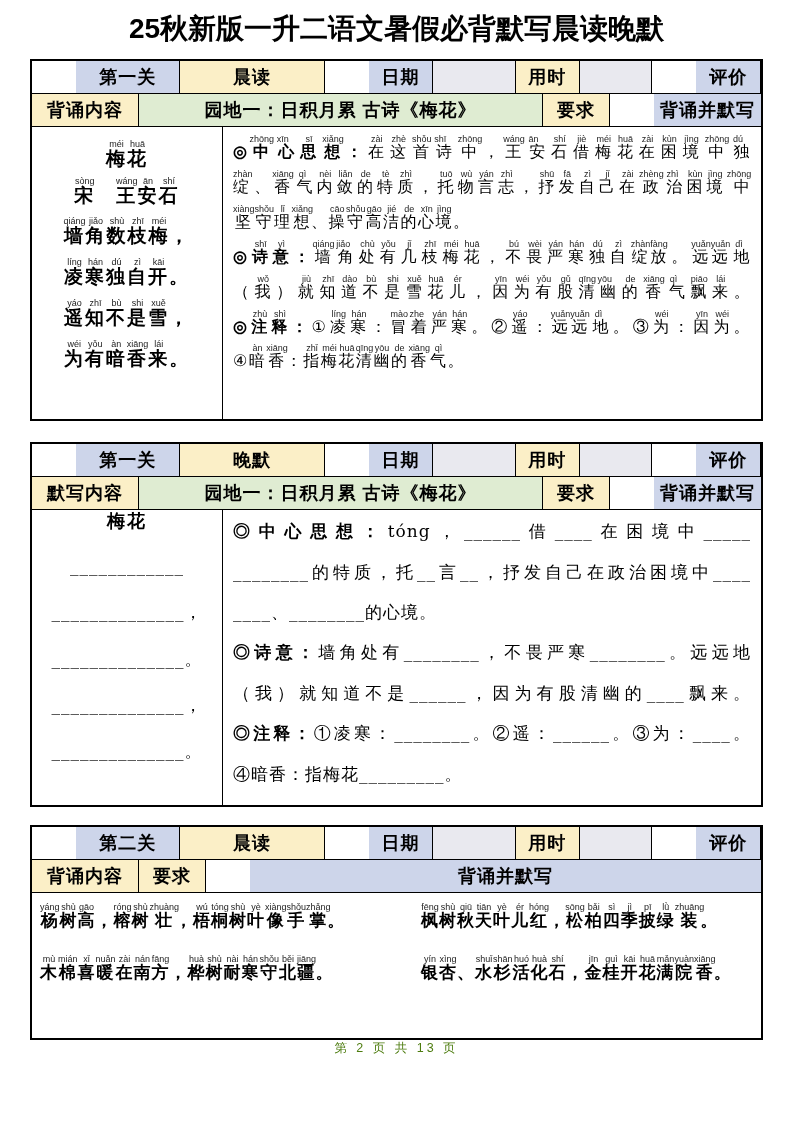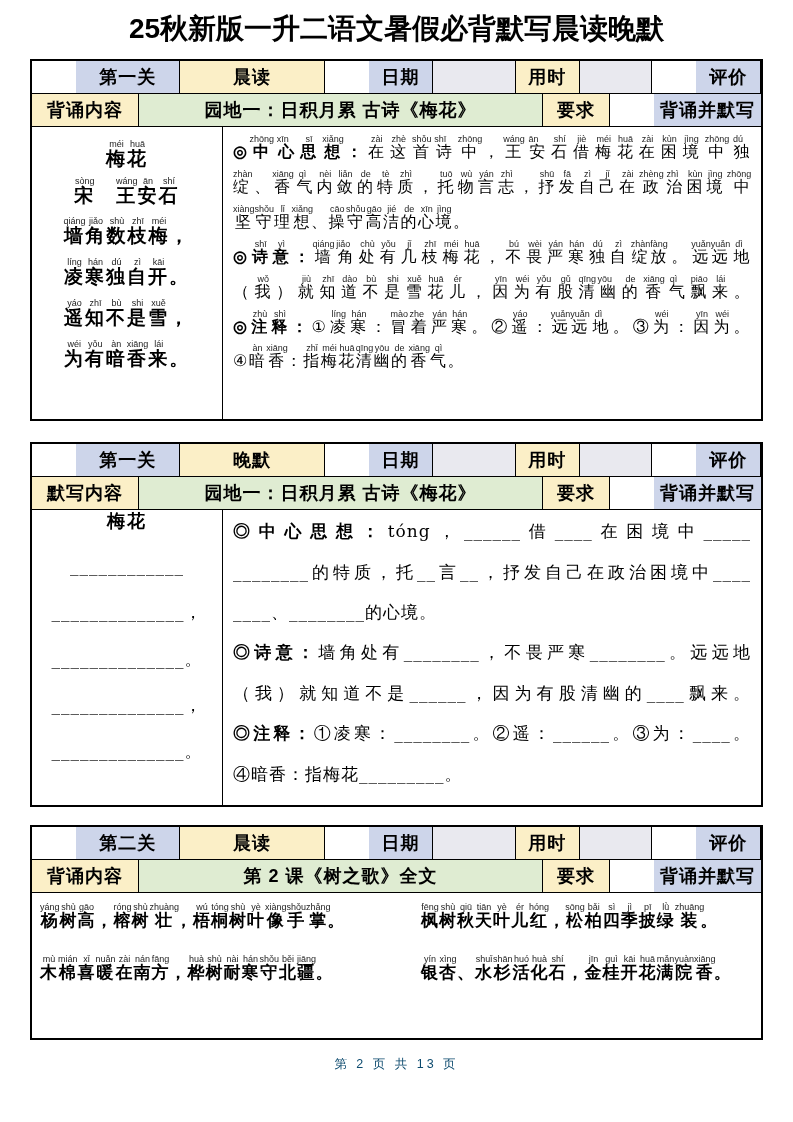--- a/index.html
+++ b/index.html
@@ -65,22 +65,22 @@
     letter-spacing:2px;margin-bottom:22px;}
   .dicta{padding-top:10px;}
   .dicta .ln{font-size:17px;letter-spacing:1px;margin-bottom:17px;line-height:1.35;}
   
   .song{display:flex;padding:10px 4px 0 6px;}
   .song .col{box-sizing:border-box;}
   .song .col-left{width:375px;padding-left:2px;}
   .song .col-right{flex:1;padding-left:8px;}
   .song .rl{font-size:17px;letter-spacing:1px;margin-bottom:25px;}
   .page-footer{
-    text-align:center;font-size:12.5px;margin-top:16px;letter-spacing:3px;
-    font-family:"Liberation Sans",sans-serif;color:#0c4a6e;
+    text-align:center;font-size:12.5px;margin-top:0;letter-spacing:3px;
+    font-family:"Liberation Sans",sans-serif;color:#4d7c0f;
   }
 </style>
 </head>
 <body>
 
 <div class="page-title">25秋新版一升二语文暑假必背默写晨读晚默</div>
 
 <section class="card" id="t1">
   <div class="hrow">
     <div class="hc lav w1">第一关</div>
@@ -163,21 +163,20 @@
     <div class="hc yel w2">晨读</div>
     <div class="hc lav w3">日期</div>
     <div class="hc gry w4"></div>
     <div class="hc yel w5">用时</div>
     <div class="hc gry w6"></div>
     <div class="hc lav w7">评价</div>
     <div class="hc wht w8">优□/良□</div>
   </div>
   <div class="hrow">
     <div class="hc yel wa">背诵内容</div>
-    <div class="hc grn wb">第 2 课《树之歌》全文</div>
     <div class="hc yel wc">要求</div>
     <div class="hc lav wd">背诵并默写</div>
   </div>
   <div class="tbody">
     <div class="song">
       <div class="col col-left">
         <div class="rl hei"><span><ruby>杨<rt>yáng</rt></ruby><ruby>树<rt>shù</rt></ruby><ruby>高<rt>gāo</rt></ruby>，<ruby>榕<rt>róng</rt></ruby><ruby>树<rt>shù</rt></ruby><ruby>壮<rt>zhuàng</rt></ruby>，<ruby>梧<rt>wú</rt></ruby><ruby>桐<rt>tóng</rt></ruby><ruby>树<rt>shù</rt></ruby><ruby>叶<rt>yè</rt></ruby><ruby>像<rt>xiàng</rt></ruby><ruby>手<rt>shǒu</rt></ruby><ruby>掌<rt>zhǎng</rt></ruby>。</span></div>
         <div class="rl hei"><span><ruby>木<rt>mù</rt></ruby><ruby>棉<rt>mián</rt></ruby><ruby>喜<rt>xǐ</rt></ruby><ruby>暖<rt>nuǎn</rt></ruby><ruby>在<rt>zài</rt></ruby><ruby>南<rt>nán</rt></ruby><ruby>方<rt>fāng</rt></ruby>，<ruby>桦<rt>huà</rt></ruby><ruby>树<rt>shù</rt></ruby><ruby>耐<rt>nài</rt></ruby><ruby>寒<rt>hán</rt></ruby><ruby>守<rt>shǒu</rt></ruby><ruby>北<rt>běi</rt></ruby><ruby>疆<rt>jiāng</rt></ruby>。</span></div>
       </div>
       <div class="col col-right">

